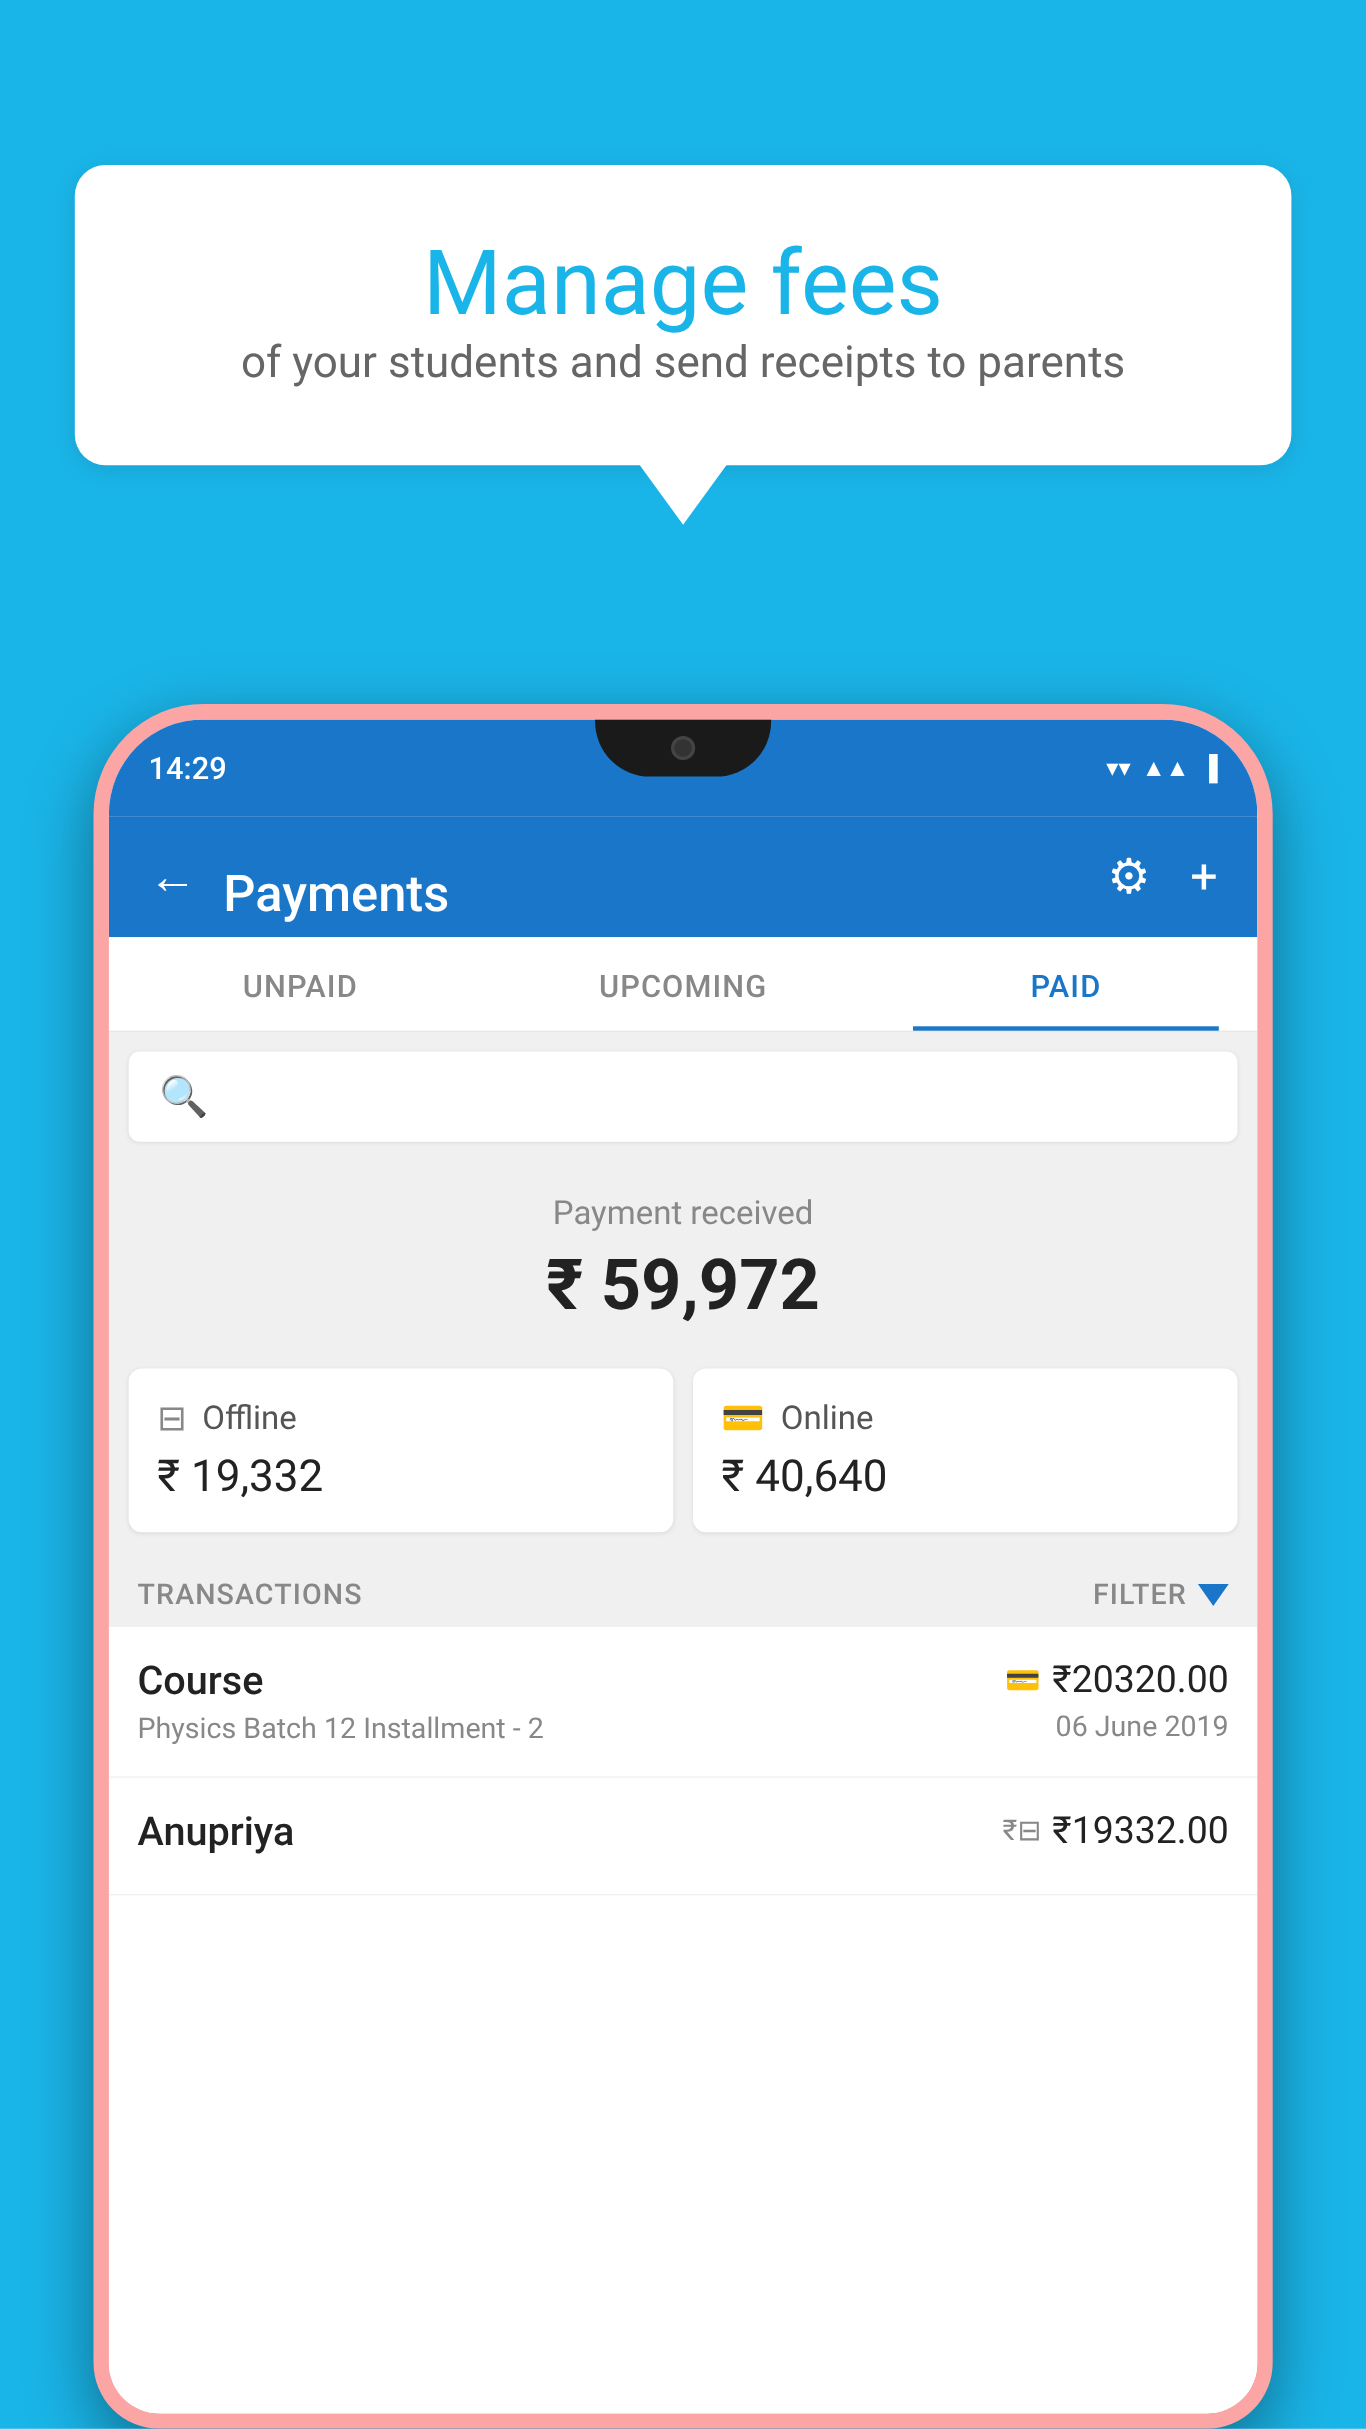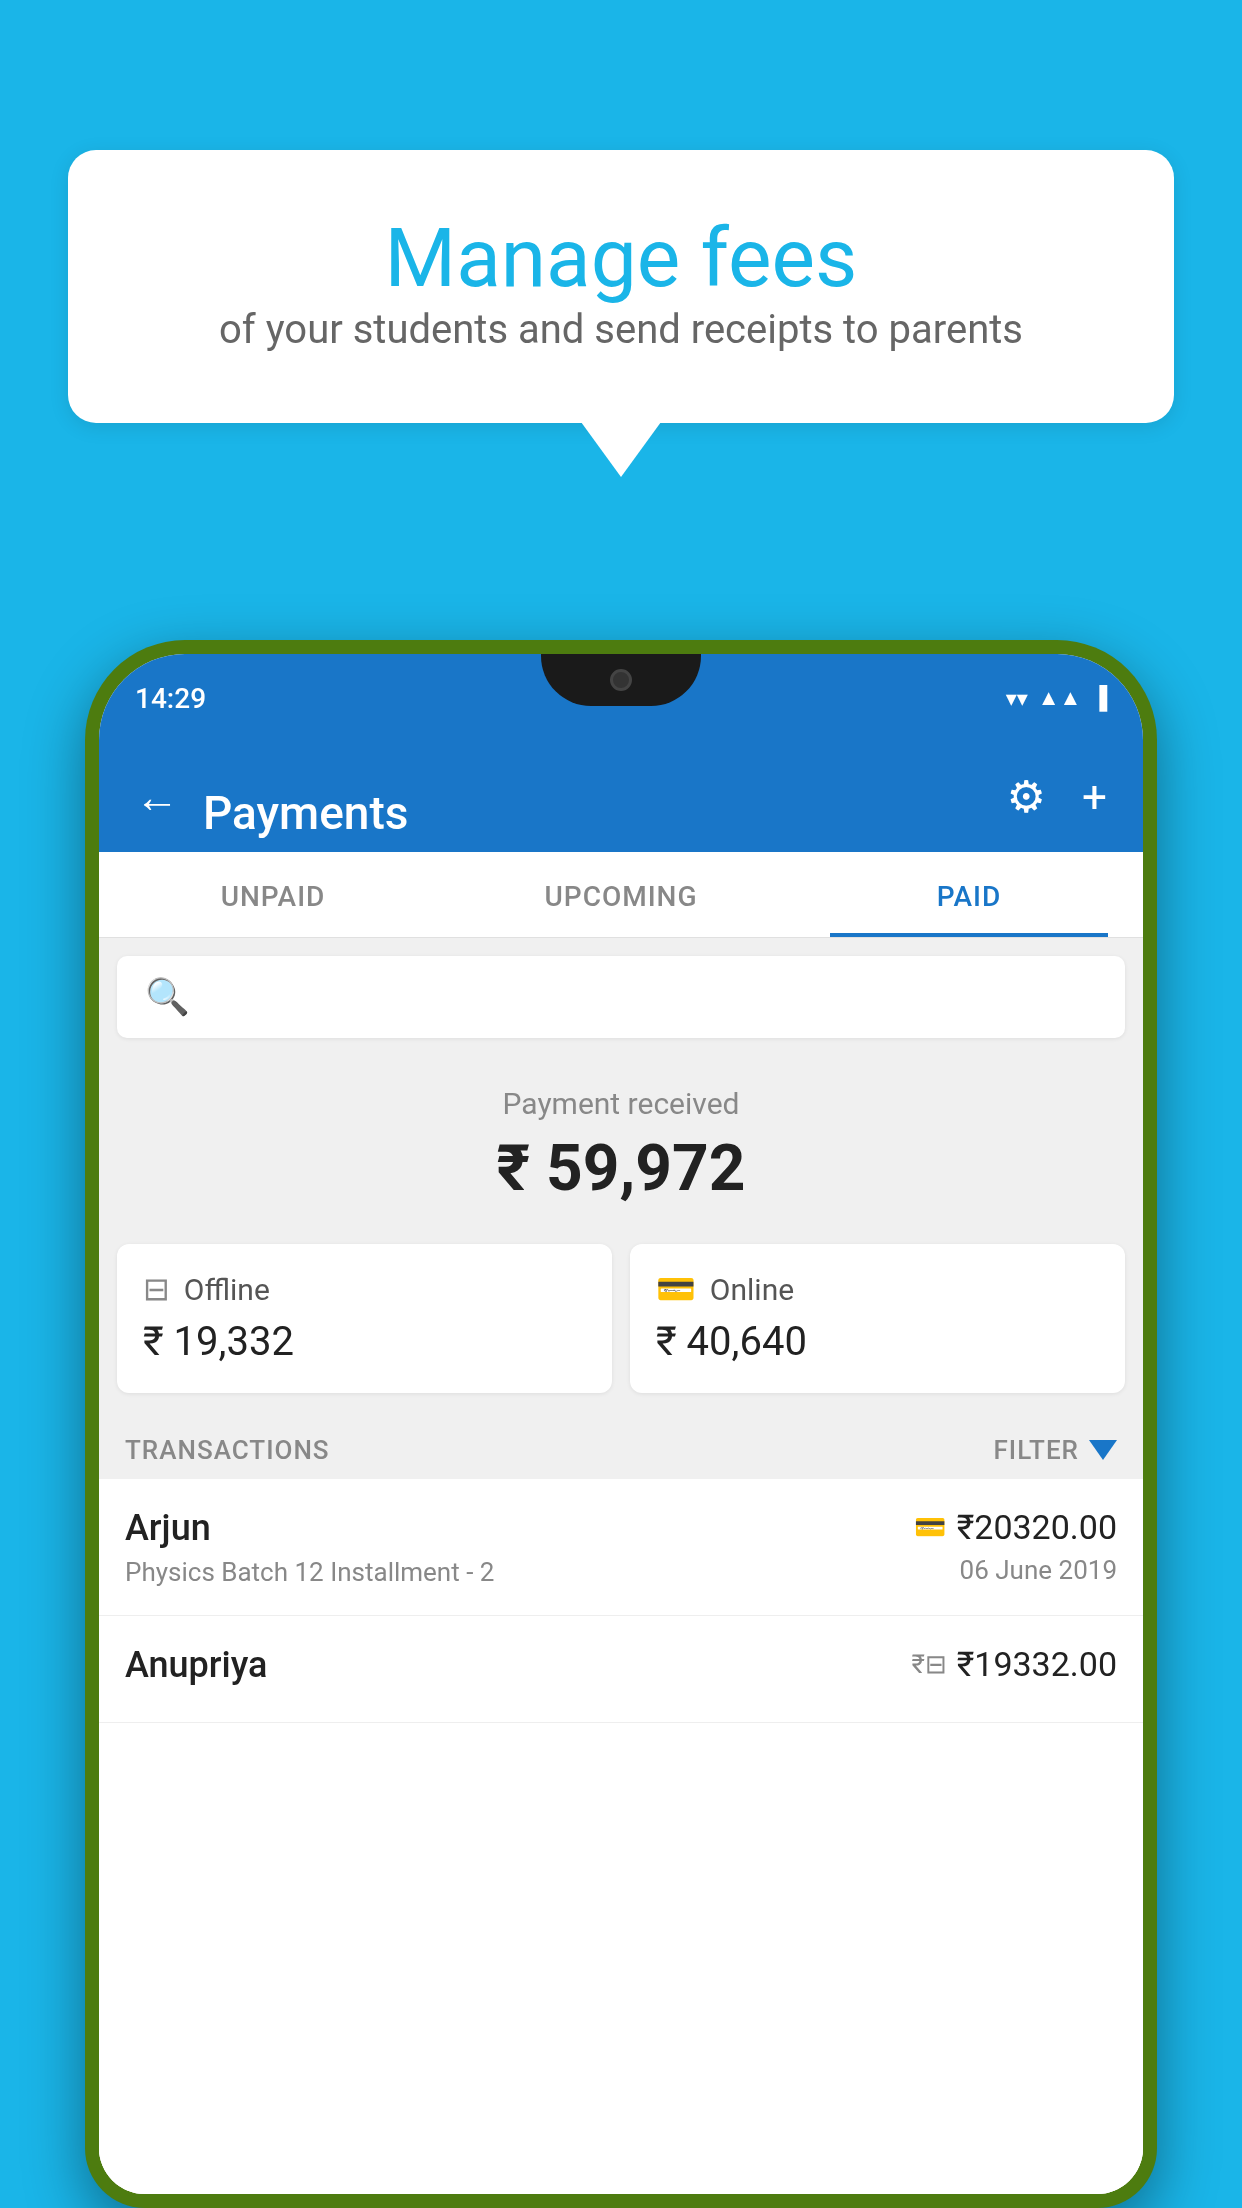--- a/index.html
+++ b/index.html
@@ -50,21 +50,21 @@
       font-weight: 400;
     }
 
     
     .phone {
       position: absolute;
       top: 640px;
       left: 85px;
       right: 85px;
       bottom: 0;
-      background: #4d7c0f;
+      background: #fca5a5;
       border-radius: 100px 100px 60px 60px;
       padding: 14px;
       box-shadow: 0 20px 60px rgba(0,0,0,0.4);
     }
     .phone-screen {
       background: white;
       border-radius: 86px 86px 46px 46px;
       overflow: hidden;
       height: 100%;
       position: relative;
@@ -425,21 +425,21 @@
         <span class="transactions-label">TRANSACTIONS</span>
         <div class="filter-btn">
           <span>FILTER</span>
           <div class="filter-triangle"></div>
         </div>
       </div>
 
       <div class="transaction-list">
         <div class="transaction-item">
           <div class="tx-left">
-            <div class="tx-name">Arjun</div>
+            <div class="tx-name">Course</div>
             <div class="tx-detail">Physics Batch 12 Installment - 2</div>
           </div>
           <div class="tx-right">
             <div class="tx-amount-row">
               <span class="tx-card-icon">💳</span>
               <span class="tx-amount">₹20320.00</span>
             </div>
             <div class="tx-date">06 June 2019</div>
           </div>
         </div>

